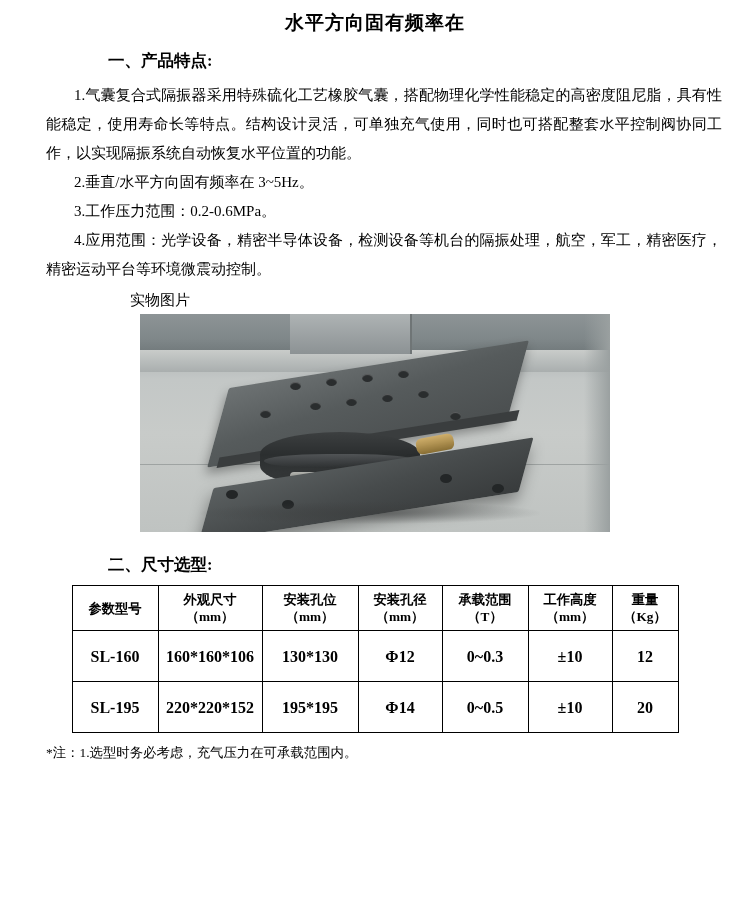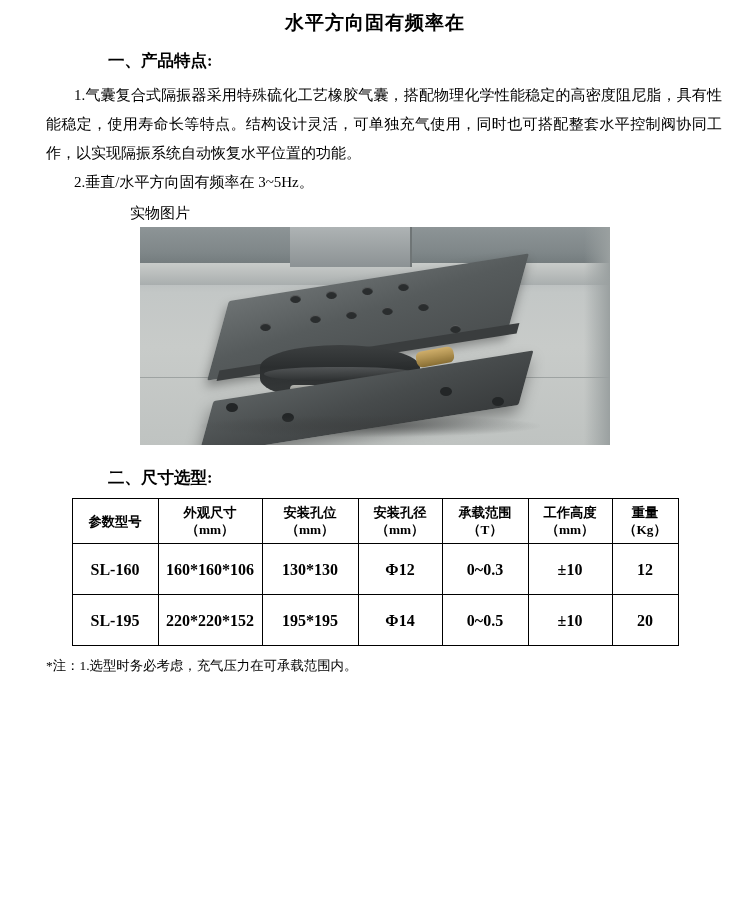--- a/index.html
+++ b/index.html
@@ -214,20 +214,22 @@
 <body>
 
 <div class="page">
 
   <div class="doc-title">水平方向固有频率在</div>
 
   <div class="sec1">
     <div class="section-heading">一、产品特点:</div>
     <p class="para indent">1.气囊复合式隔振器采用特殊硫化工艺橡胶气囊，搭配物理化学性能稳定的高密度阻尼脂，具有性能稳定，使用寿命长等特点。结构设计灵活，可单独充气使用，同时也可搭配整套水平控制阀协同工作，以实现隔振系统自动恢复水平位置的功能。</p>
     <p class="para item">2.垂直/水平方向固有频率在 3~5Hz。</p>
+    <p class="para item">3.工作压力范围：0.2-0.6MPa。</p>
+    <p class="para item">4.应用范围：光学设备，精密半导体设备，检测设备等机台的隔振处理，航空，军工，精密医疗，精密运动平台等环境微震动控制。</p>
 
     <div class="photo-label">实物图片</div>
 
     <div class="photo-wrap">
       <div class="ph-bg"></div>
       <div class="ph-backwall"></div>
       <div class="ph-backwall2"></div>
       <div class="ph-machine"></div>
       <div class="ph-floor-line"></div>
 

